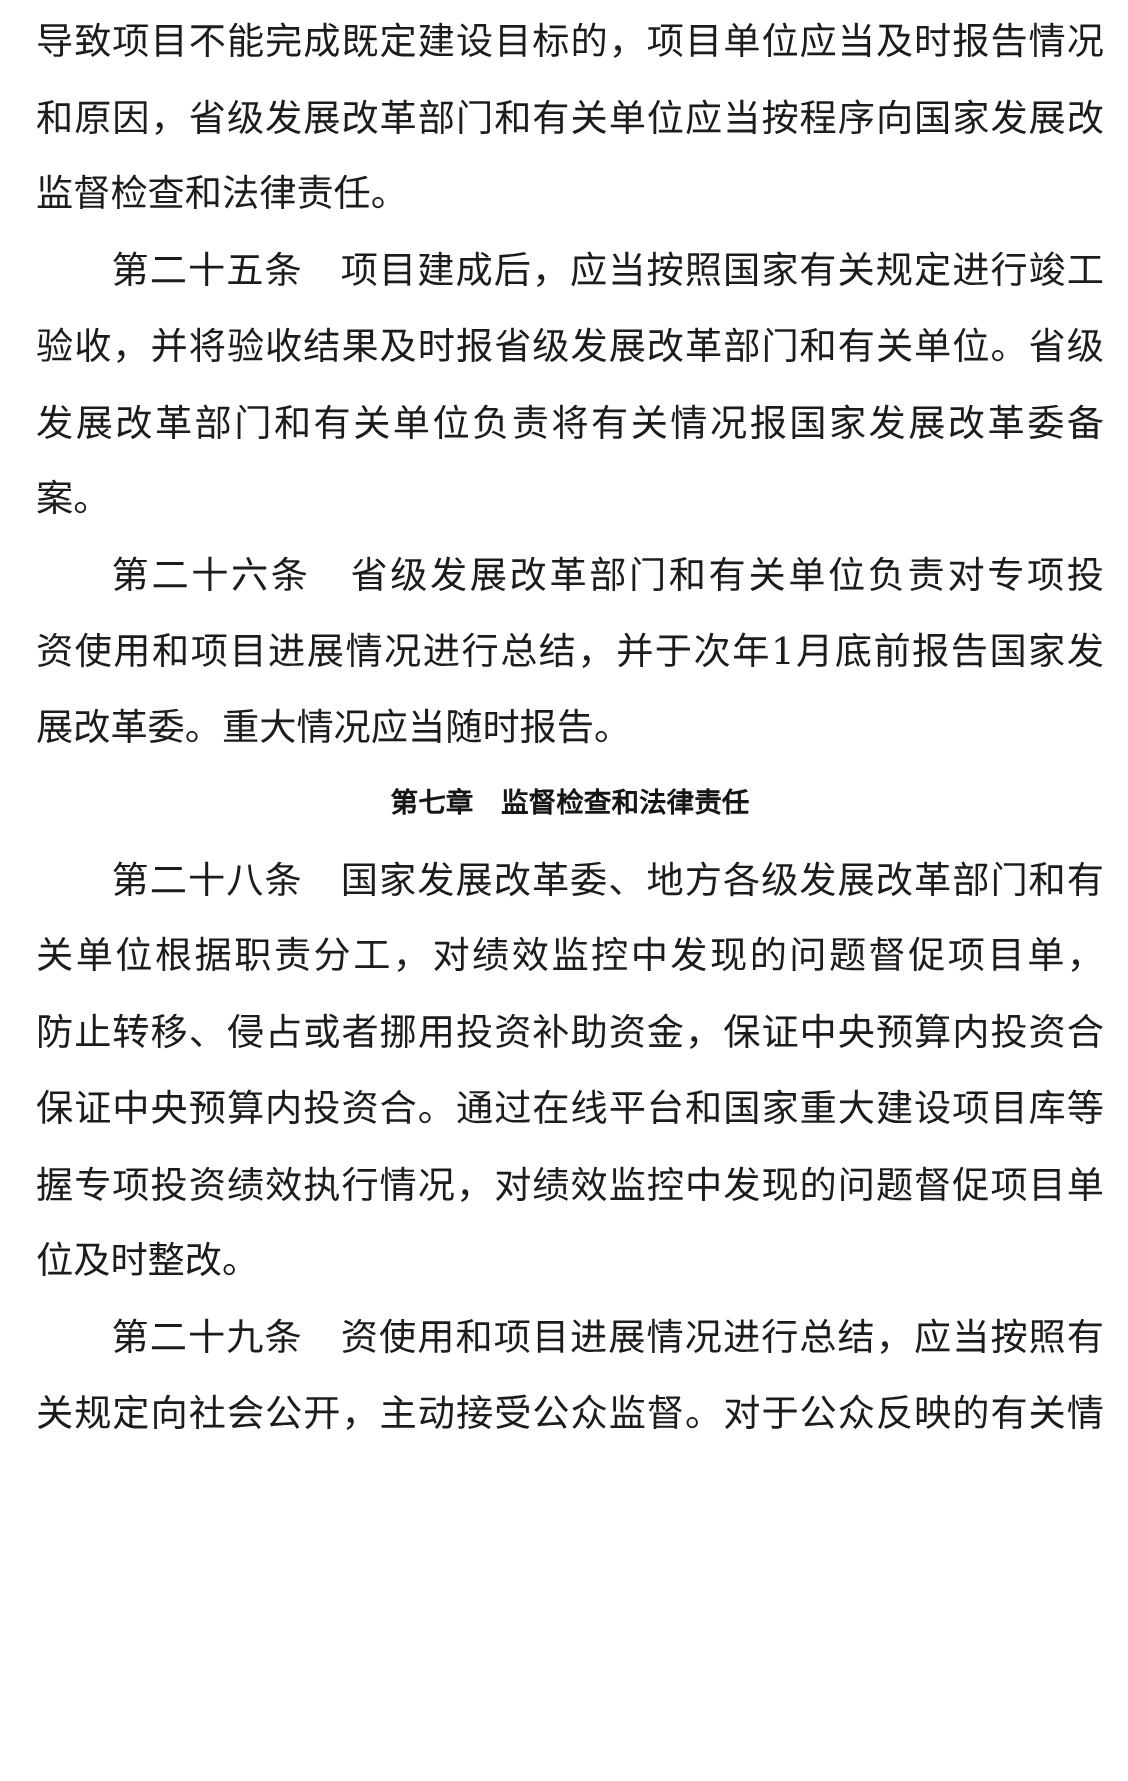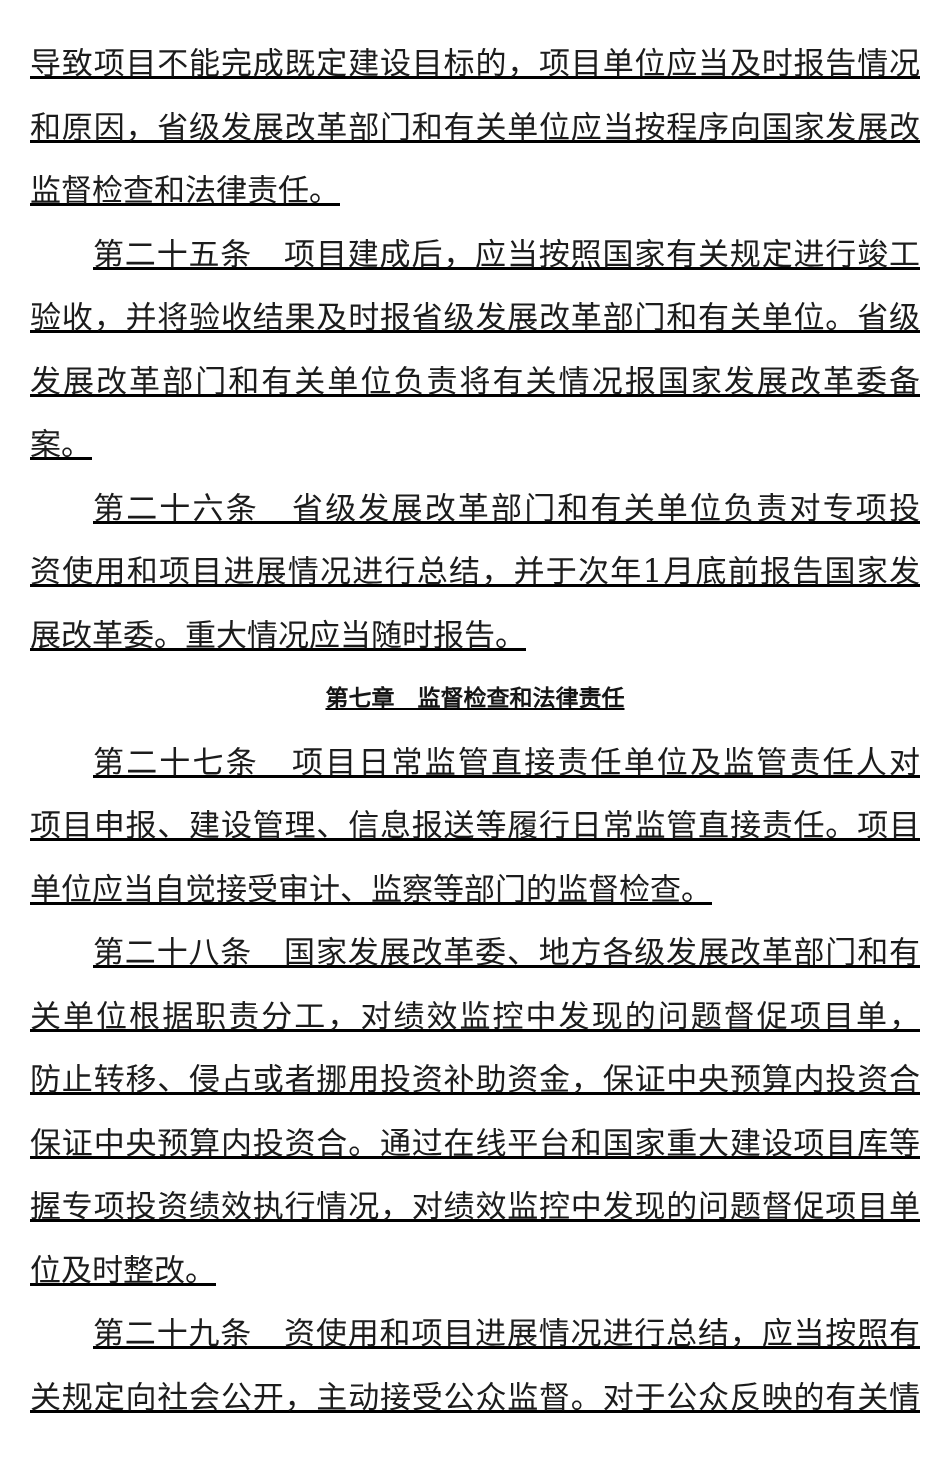--- a/index.html
+++ b/index.html
@@ -7,23 +7,22 @@
     padding: 0;
     width: 940px;
     height: 1484px;
     overflow: hidden;
   }
   body { background: #ffffff; }
   .page {
     box-sizing: border-box;
     width: 940px;
     height: 1040px;
-    padding: 32px 20px 0 30px;
+    padding: 4px 20px 0 30px;
     background: #ffffff;
-    text-decoration: underline;
   }
   .line {
     height: 63.5px;
     line-height: 63.5px;
     font-family: "DejaVu Serif", "Liberation Serif", serif;
     font-size: 31px;
     color: #1c1c1c;
     white-space: nowrap;
     overflow: hidden;
     text-align: justify;
@@ -65,25 +64,20 @@
   </div>
 
   <div>
     <div class="line indent">第二十六条　省级发展改革部门和有关单位负责对专项投</div>
     <div class="line">资使用和项目进展情况进行总结，并于次年1月底前报告国家发</div>
     <div class="line end">展改革委。重大情况应当随时报告。</div>
   </div>
 
   <div class="line chapter">第七章　监督检查和法律责任</div>
 
-  <div>
-    <div class="line indent">第二十七条　项目日常监管直接责任单位及监管责任人对</div>
-    <div class="line">项目申报、建设管理、信息报送等履行日常监管直接责任。项目</div>
-    <div class="line end">单位应当自觉接受审计、监察等部门的监督检查。</div>
-  </div>
 
   <div>
     <div class="line indent">第二十八条　国家发展改革委、地方各级发展改革部门和有</div>
     <div class="line">关单位根据职责分工，对绩效监控中发现的问题督促项目单，</div>
     <div class="line">防止转移、侵占或者挪用投资补助资金，保证中央预算内投资合</div>
     <div class="line">保证中央预算内投资合。通过在线平台和国家重大建设项目库等</div>
     <div class="line">握专项投资绩效执行情况，对绩效监控中发现的问题督促项目单</div>
     <div class="line end">位及时整改。</div>
   </div>
 

